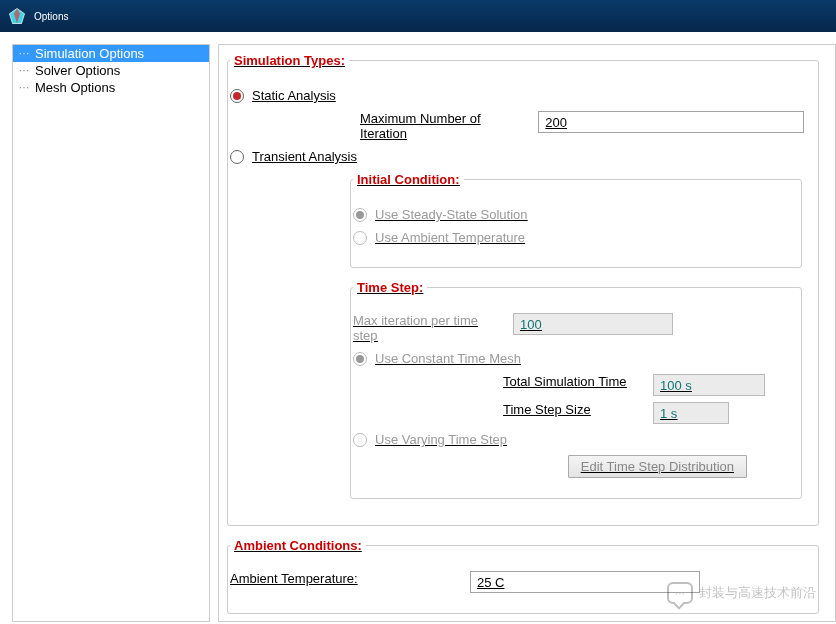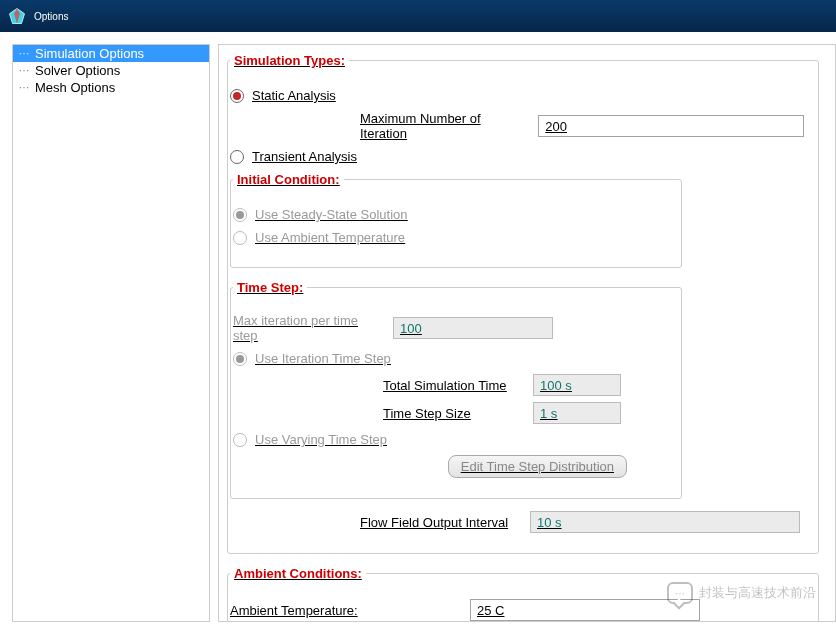--- a/index.html
+++ b/index.html
@@ -20,33 +20,33 @@
 
 .main { flex: 1; border: 1px solid #ccc; background: #fff; height: 578px; overflow: auto; padding: 0; }
 .main-inner { padding: 8px 16px 30px 8px; }
 
 fieldset { border: 1px solid #ccc; border-radius: 3px; padding: 12px 14px 14px 2px; margin-bottom: 12px; text-decoration: underline; }
 fieldset.disabled { opacity: 1; }
 fieldset.disabled legend { color: #c00; }
 legend { color: #c00; font-weight: bold; padding: 0 4px; }
 .disabled-text { color: #9a9a9a; }
 
-.row { display: flex; align-items: center; gap: 10px; margin: 6px 0; }
+.row { display: flex; align-items: flex-start; gap: 10px; margin: 6px 0; }
 .row.indent { padding-left: 130px; }
 .radio { display: flex; align-items: center; gap: 8px; margin: 8px 0; }
 input[type="text"].field { border: 1px solid #a3a3a3; padding: 2px 6px; height: 22px; background: #fff; }
 input[type="text"].field.disabled { background: #ebebeb; color: #0f766e; border-color: #bbb; }
-button.btn { background: linear-gradient(#f5f5f5,#e3e3e3); border: 1px solid #aaa; border-radius: 8px; padding: 3px 12px; color: #888; cursor: default; }
+button.btn { background: linear-gradient(#f5f5f5,#e3e3e3); border: 1px solid #aaa; border-radius: 1px; padding: 3px 12px; color: #888; cursor: default; }
 .radio-outer { width: 14px; height: 14px; border: 1px solid #666; border-radius: 50%; display: inline-flex; align-items: center; justify-content: center; background: #fff; }
 .radio-outer.checked::after { content: ""; width: 8px; height: 8px; border-radius: 50%; background: #3b72dc; }
 .radio-outer.checked.red::after { background: #c3272b; }
 .radio-outer.dim { border-color: #bbb; }
 .radio-outer.dim.checked::after { background: #999; }
 
-.subfieldset { width: 452px; }
+.subfieldset { margin-left: 120px; width: 452px; }
 
 .watermark { position: fixed; right: 20px; bottom: 20px; color: rgba(0,0,0,0.25); font-size: 18px; display: flex; align-items: center; gap: 6px; pointer-events: none; }
 .chat-bubble { width: 26px; height: 22px; border: 2px solid rgba(0,0,0,0.25); border-radius: 6px; position: relative; }
 .chat-bubble::after { content: ""; position: absolute; bottom: -6px; left: 6px; width: 6px; height: 6px; border-left: 2px solid rgba(0,0,0,0.25); border-bottom: 2px solid rgba(0,0,0,0.25); transform: rotate(-45deg); background: #fff; }
 .chat-dots { position: absolute; top: 5px; left: 0; right: 0; text-align: center; font-size: 10px; line-height: 10px; color: rgba(0,0,0,0.25); }
 </style>
 </head>
 <body>
 
 <div class="titlebar">
@@ -111,43 +111,39 @@
         </fieldset>
 
         <fieldset class="subfieldset disabled">
           <legend>Time Step:</legend>
           <div class="row">
             <span class="disabled-text" style="width:150px">Max iteration per time step</span>
             <input type="text" class="field disabled" style="width: 160px;" readonly="" value="100">
           </div>
           <div class="radio">
             <span class="radio-outer dim checked"></span>
-            <span class="disabled-text">Use Iteration Time Step</span>
+            <span class="disabled-text">Use Constant Time Mesh</span>
           </div>
           <div class="row" style="padding-left:150px">
             <span style="width:140px">Total Simulation Time</span>
-            <input type="text" class="field disabled" style="width: 88px;" readonly="" value="100 s">
+            <input type="text" class="field disabled" style="width: 112px;" readonly="" value="100 s">
           </div>
           <div class="row" style="padding-left:150px">
             <span style="width:140px">Time Step Size</span>
-            <input type="text" class="field disabled" style="width: 88px;" readonly="" value="1 s">
+            <input type="text" class="field disabled" style="width: 76px;" readonly="" value="1 s">
           </div>
           <div class="radio">
             <span class="radio-outer dim"></span>
             <span class="disabled-text">Use Varying Time Step</span>
           </div>
           <div class="row" style="justify-content:flex-end; padding-right:40px;">
             <button class="btn">Edit Time Step Distribution</button>
           </div>
         </fieldset>
 
-        <div class="row" style="padding-left:130px; margin-top:12px;">
-          <span style="width:160px">Flow Field Output Interval</span>
-          <input type="text" class="field disabled" style="width: 270px;" readonly="" value="10 s">
-        </div>
       </fieldset>
 
       <fieldset>
         <legend>Ambient Conditions:</legend>
         <div class="row">
           <span style="width:230px">Ambient Temperature:</span>
           <input type="text" class="field" style="width: 230px;" value="25 C">
         </div>
 
       </fieldset>

